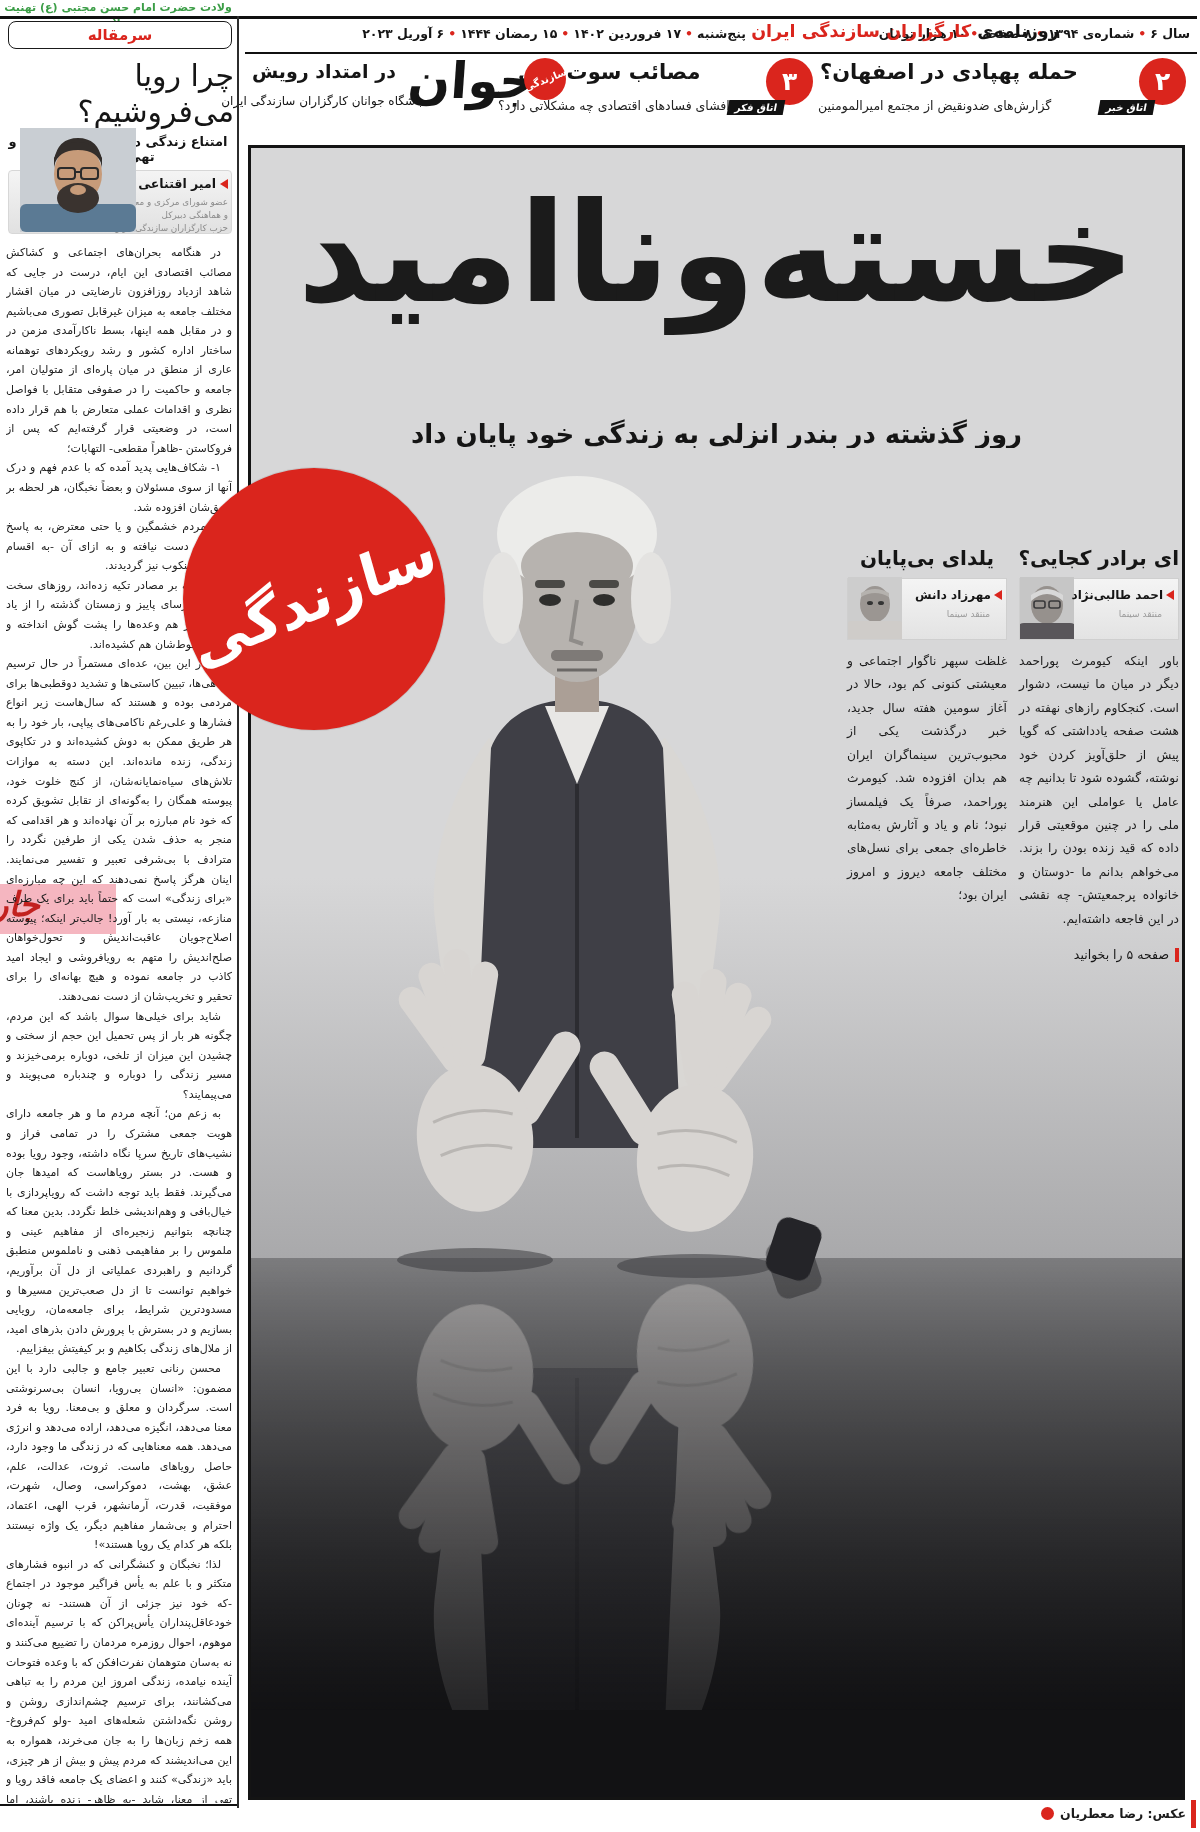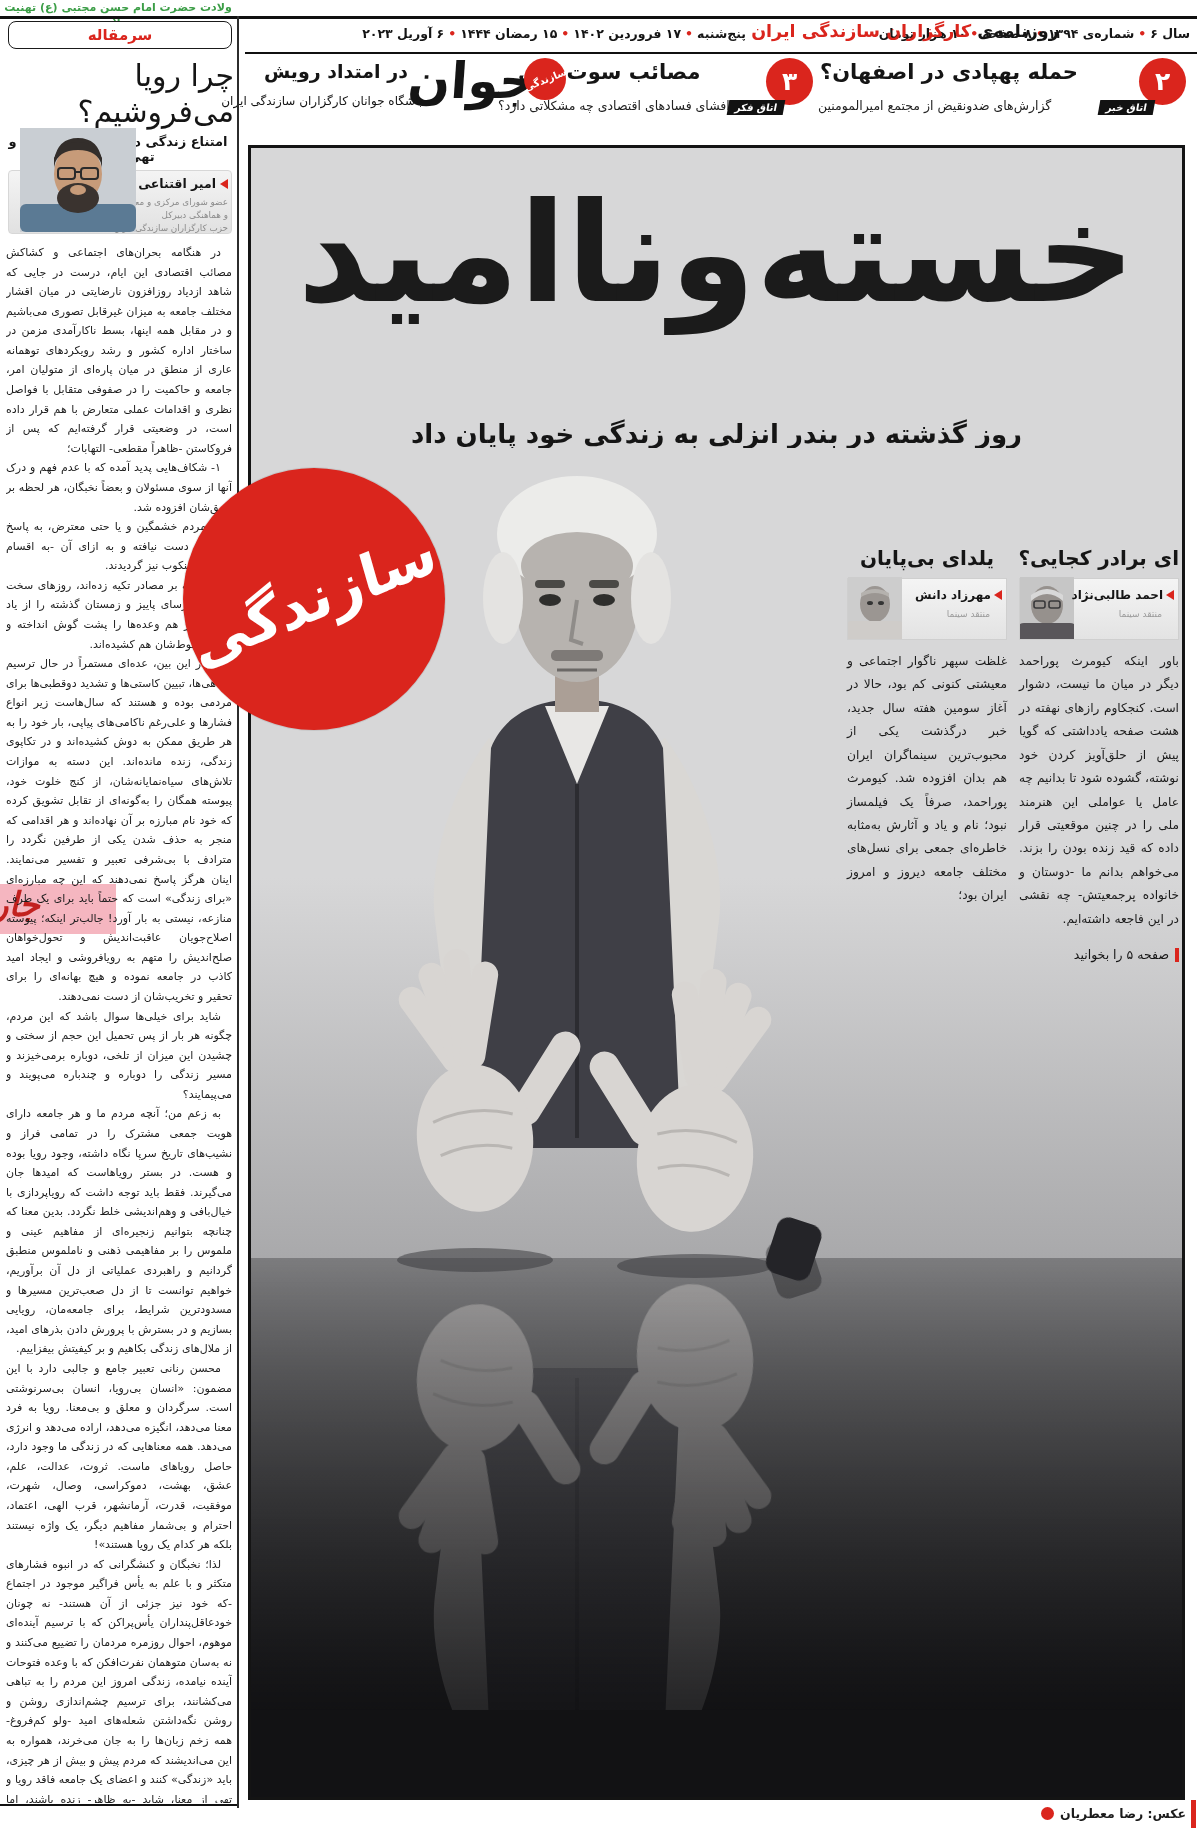--- a/index.html
+++ b/index.html
@@ -110,21 +110,21 @@
     <span>۳</span>
   </div>
 <div class="abs t-tag" style="left:728px;top:100px;">اتاق فکر</div>
 <div class="abs t-title" style="left:518px;top:60px;width:240px;">مصائب سوت زنی</div>
 <div class="abs t-sub" style="left:498px;top:98px;width:260px;">افشای فسادهای اقتصادی چه مشکلاتی دارد؟</div>
 
 <div class="abs jv-circle" style="left:524px;top:58px;">
     <span>سازندگی</span>
   </div>
 <div class="abs jv-word" style="left:408px;top:56px;">جوان</div>
-<div class="abs jv-tag" style="left:264px;top:60px;width:158px;">در امتداد رویش</div>
+<div class="abs jv-tag" style="left:252px;top:60px;width:158px;">در امتداد رویش</div>
 <div class="abs jv-sub" style="left:252px;top:94px;width:170px;">باشگاه جوانان کارگزاران سازندگی ایران</div>
 
 <div class="abs ed-label-box">سرمقاله</div>
 <div class="abs ed-headline">چرا رویا می‌فروشیم؟</div>
 <div class="abs ed-sub">امتناع زندگی در جامعه فاقد رویا و تهی از معنا</div>
 <div class="abs ed-card"></div>
 <svg class="abs ed-photo" viewBox="0 0 116 104">
   <rect width="116" height="104" fill="#c9ced3"></rect>
   <rect y="76" width="116" height="28" rx="6" fill="#5b7a94"></rect>
   <ellipse cx="58" cy="46" rx="24" ry="29" fill="#c79b79"></ellipse>

